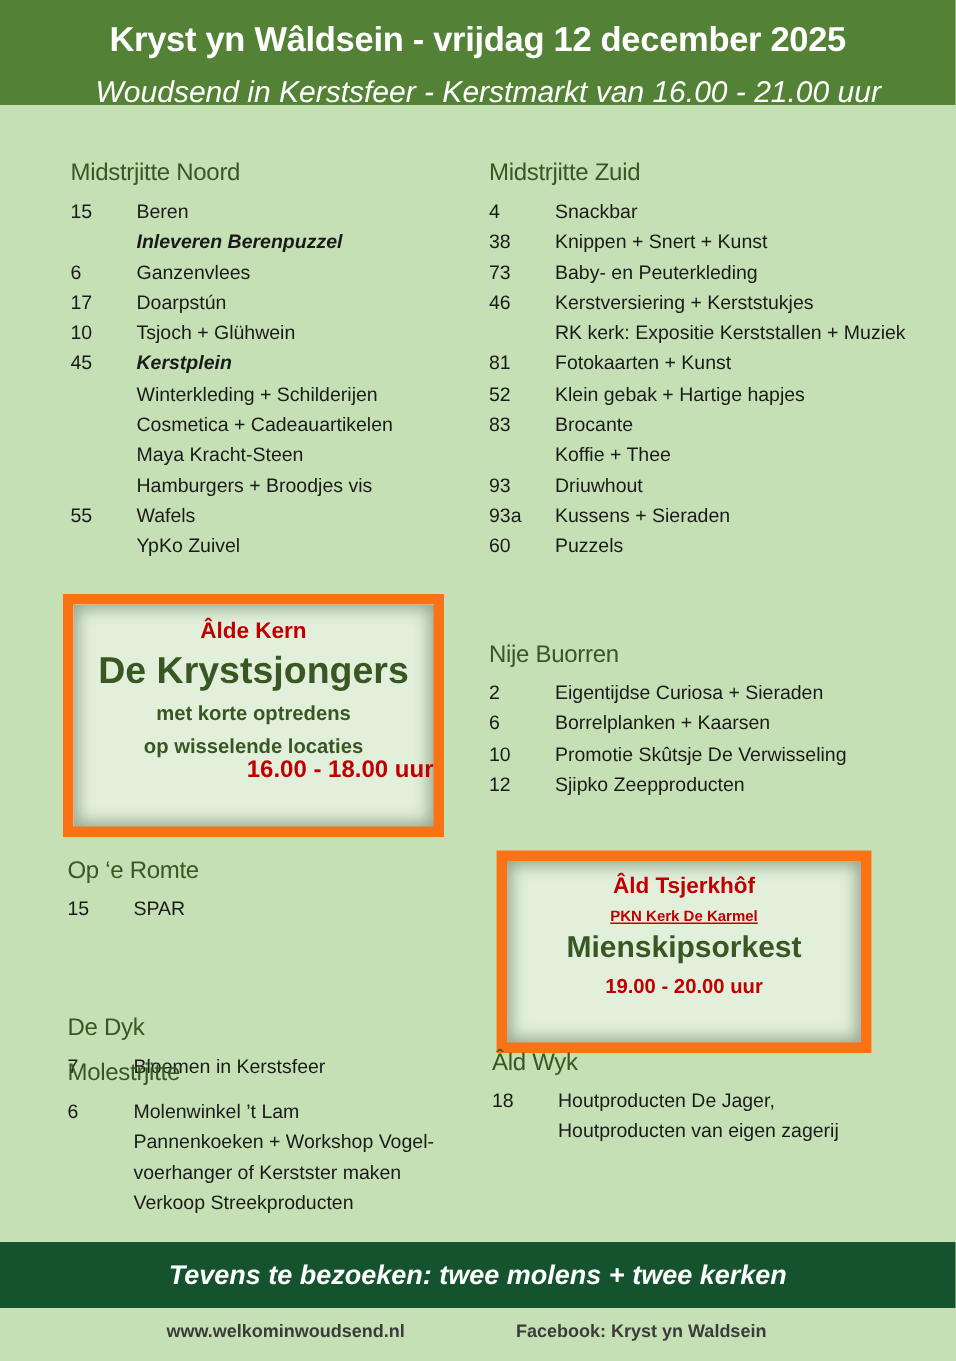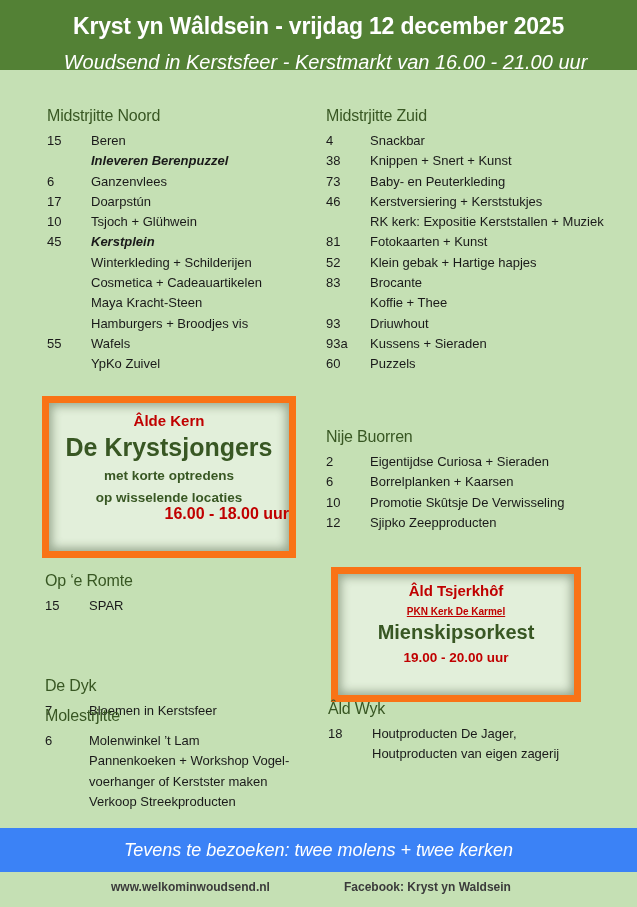--- a/index.html
+++ b/index.html
@@ -36,22 +36,22 @@
   .box {
     position:absolute; background:#e2efda;
     border:7px solid #f97316;
     box-shadow: inset 0 0 10px 3px rgba(60,80,50,0.45);
     text-align:center;
   }
   .red { color:#c00000; font-weight:bold; }
   .grn { color:#385723; font-weight:bold; }
   .footer-band {
     position:absolute; left:0; top:828px; width:637px; height:44px;
-    background:#3b82f6; color:#fff; text-align:center;
-    font-size:18px; font-weight:normal; font-style:italic; line-height:44px;
+    background:#14532d; color:#fff; text-align:center;
+    font-size:18px; font-weight:bold; font-style:italic; line-height:44px;
   }
   .footer-links {
     position:absolute; top:880px; left:0; width:637px; font-size:12px; font-weight:bold; color:#3b3b3b;
   }
 </style>
 </head>
 <body>
 
 <div class="header">
   <div class="title">Kryst yn Wâldsein - vrijdag 12 december 2025</div>

